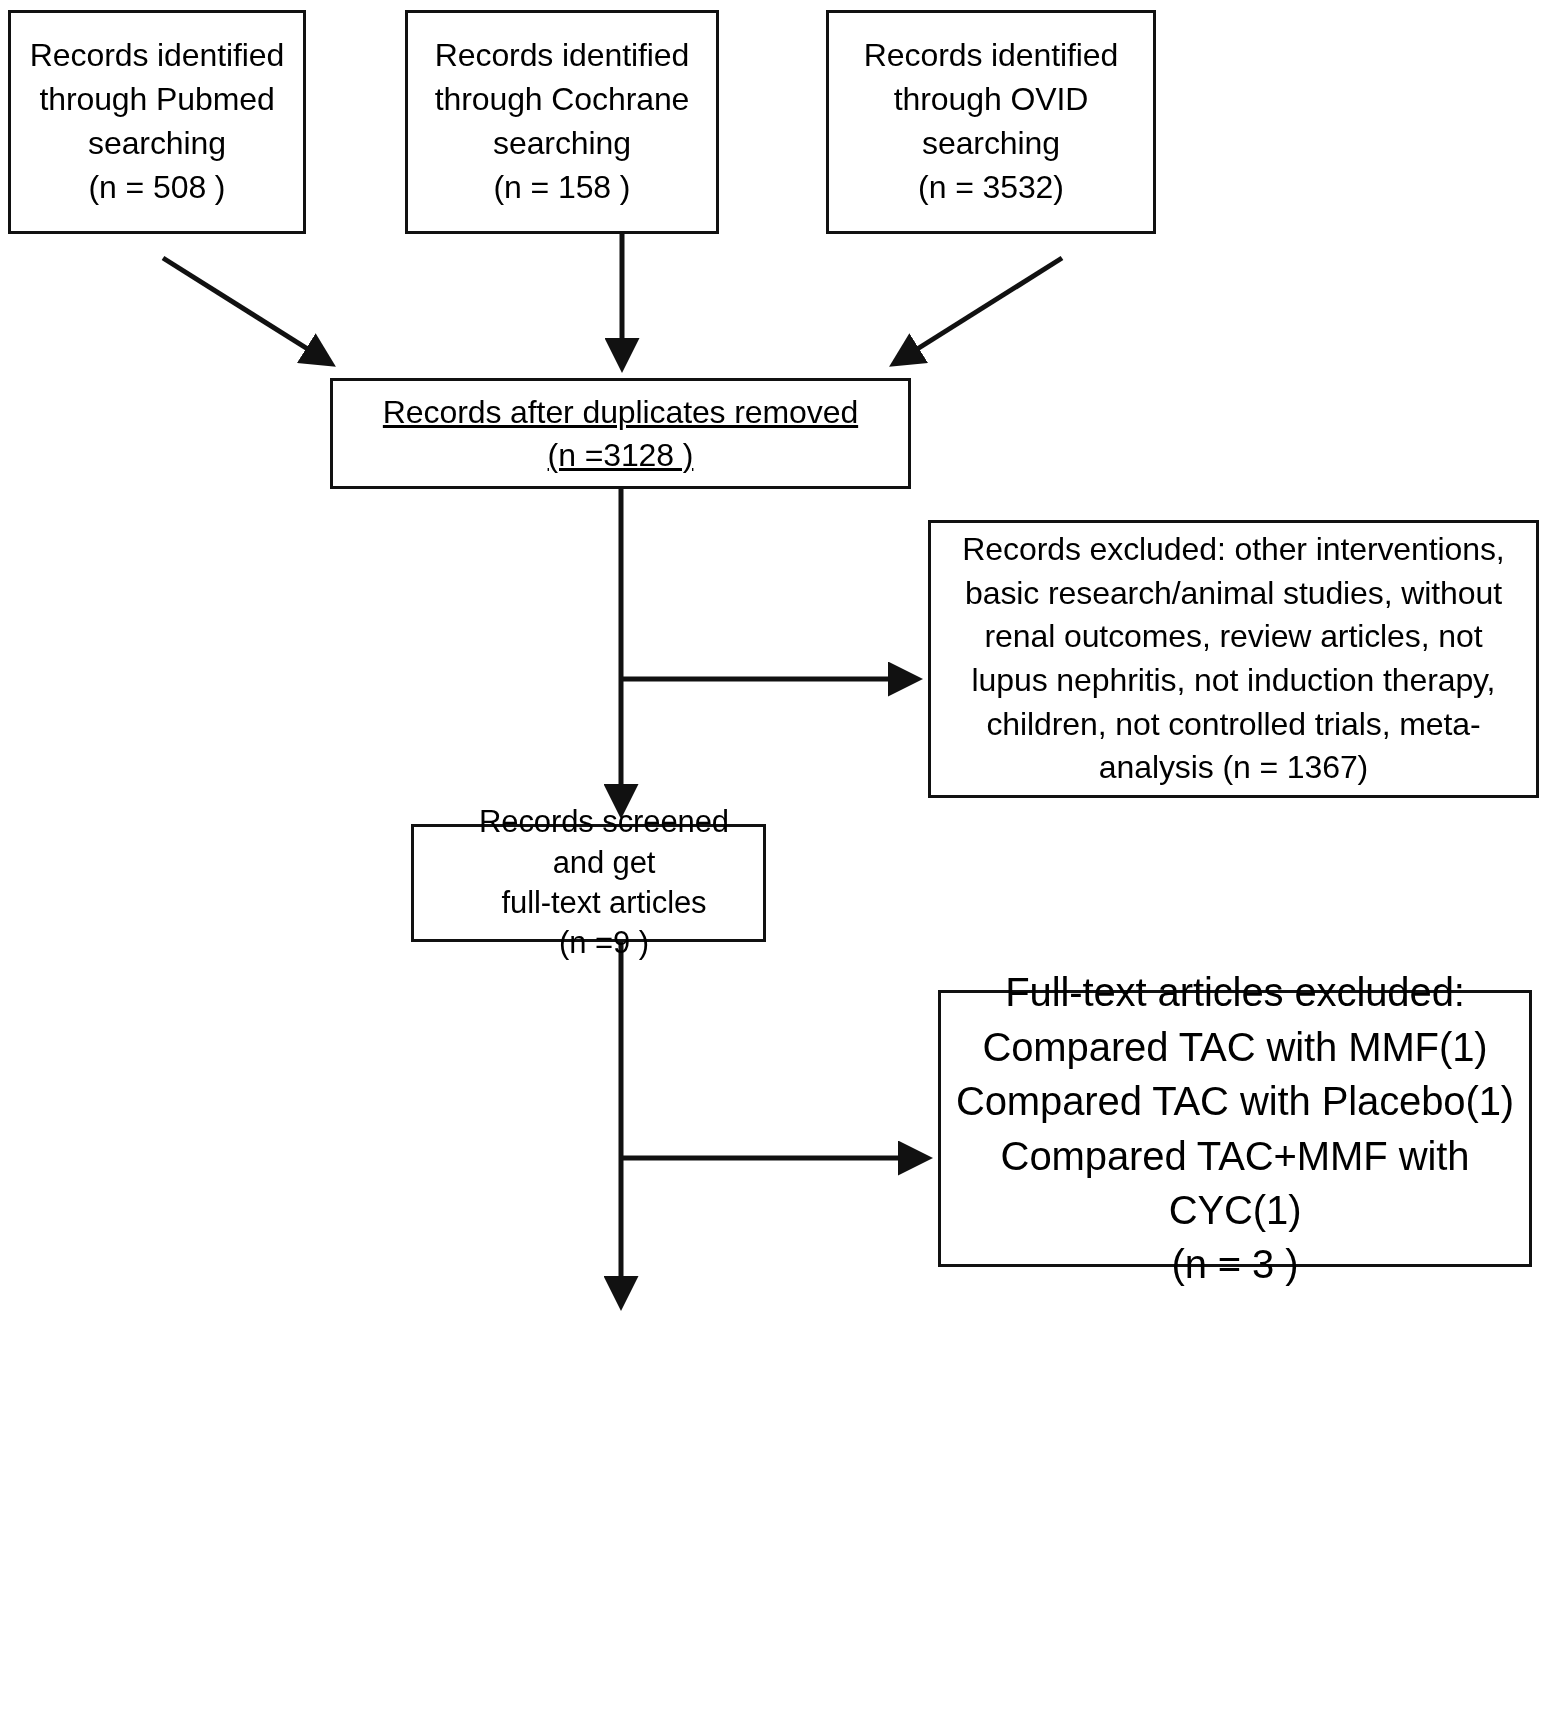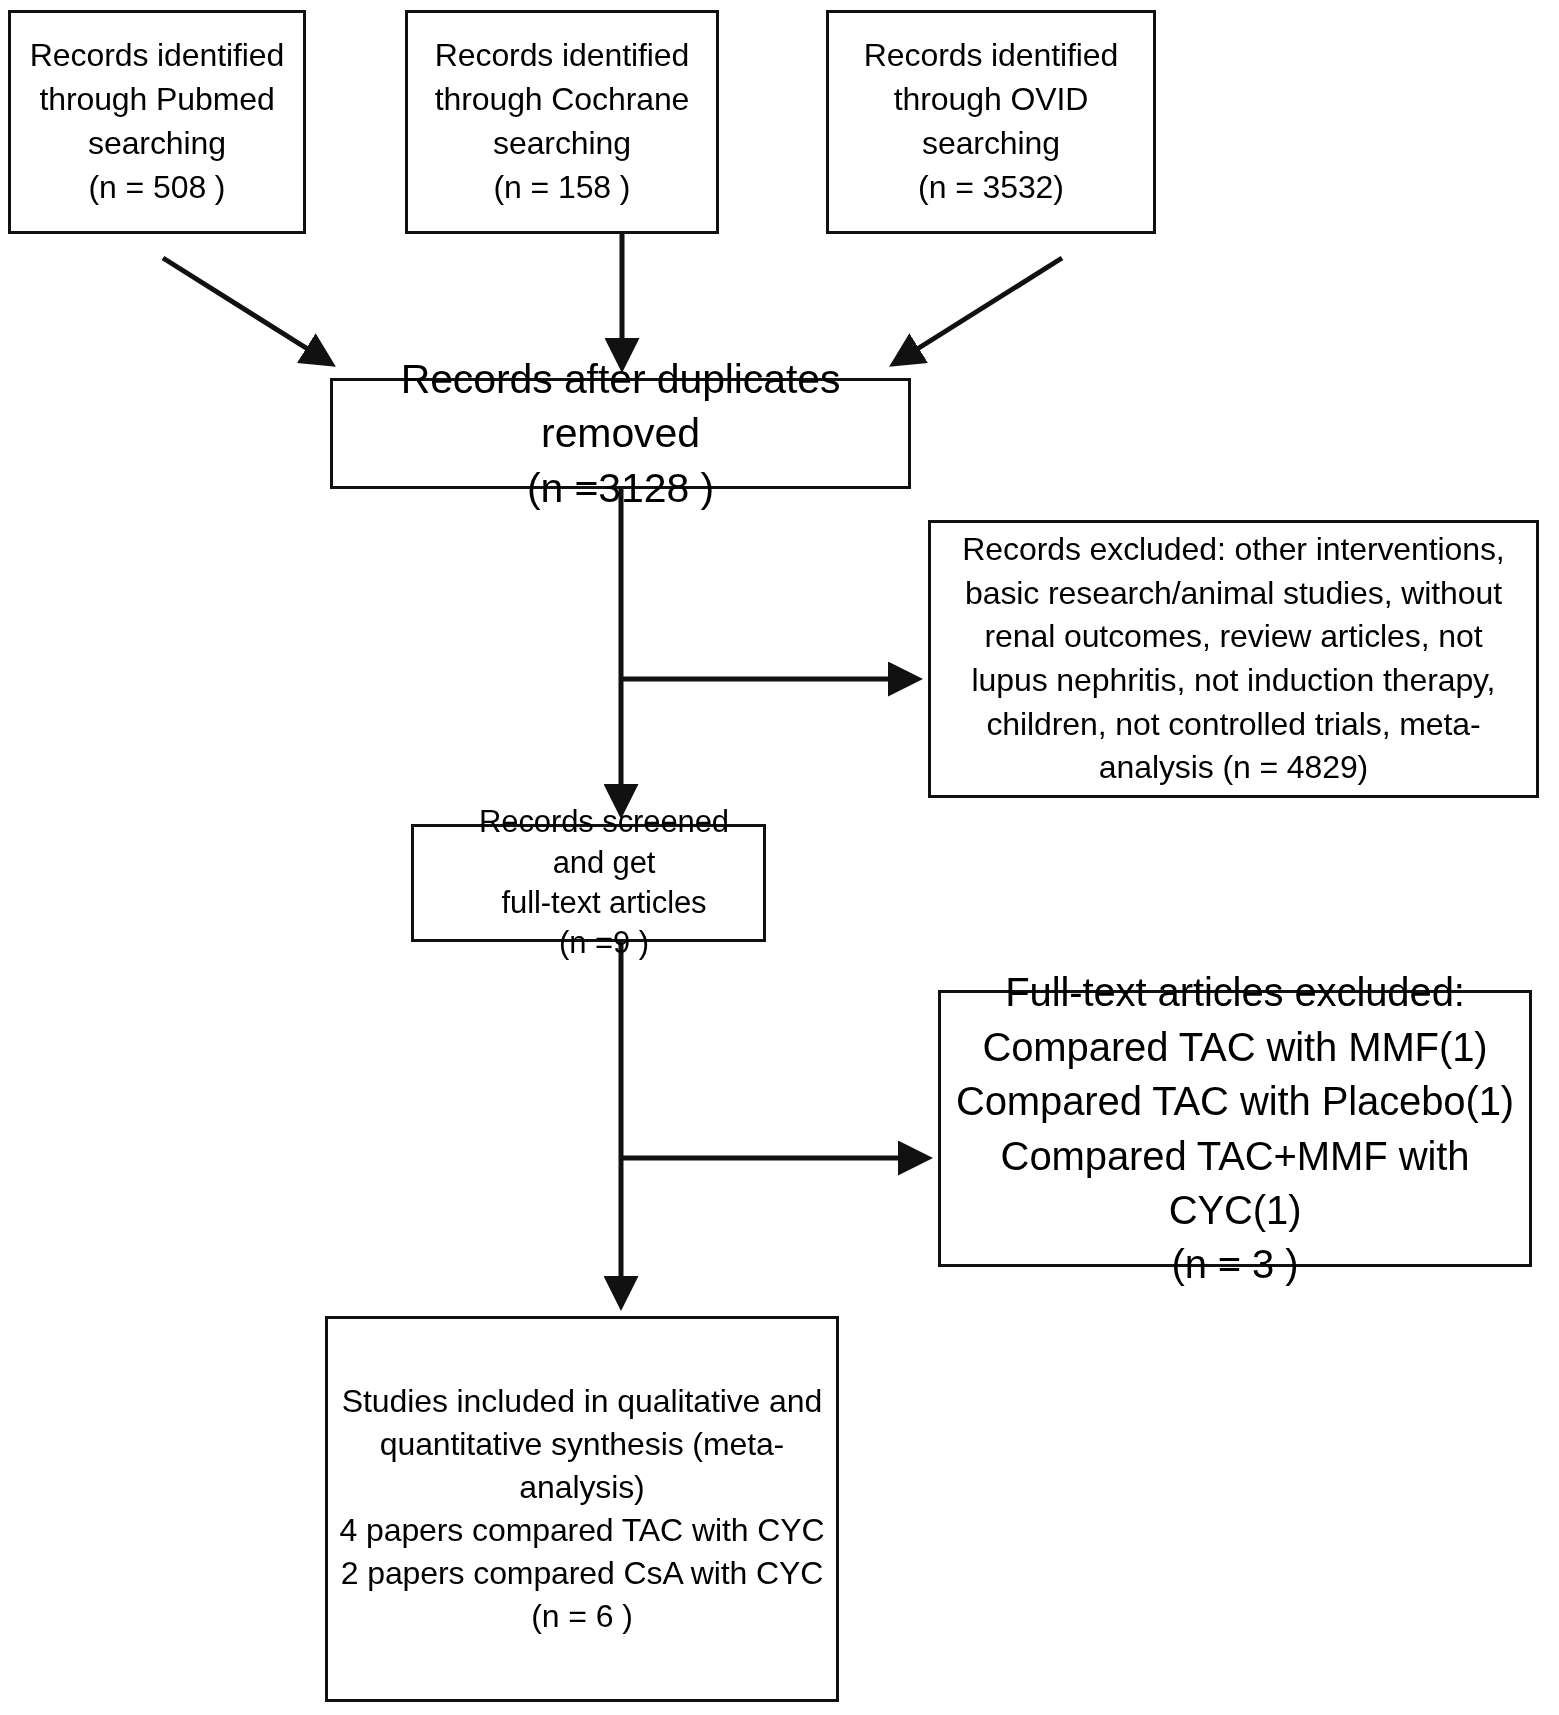--- a/index.html
+++ b/index.html
@@ -44,21 +44,21 @@
   #node-duplicates  { left: 330px; top: 378px;  width: 581px; height: 111px; }
   #node-rec-excl    { left: 928px; top: 520px;  width: 611px; height: 278px; }
   #node-screened    { left: 411px; top: 824px;  width: 355px; height: 118px; padding-left: 31px; }
   #node-ft-excl     { left: 938px; top: 990px;  width: 594px; height: 277px; }
   #node-included    { left: 325px; top: 1316px; width: 514px; height: 386px; }
 
   #node-pubmed .node-text,
   #node-cochrane .node-text,
   #node-ovid .node-text { font-size: 32px; line-height: 1.37; }
 
-  #node-duplicates .node-text { font-size: 41px; line-height: 1.32; }
+  #node-duplicates .node-text { font-size: 32px; line-height: 1.32; text-decoration: underline; }
   #node-rec-excl .node-text   { font-size: 32px; line-height: 1.36; padding: 0 16px; }
   #node-screened .node-text   { font-size: 31px; line-height: 1.30; }
   #node-ft-excl .node-text    { font-size: 40px; line-height: 1.36; }
   #node-included .node-text   { font-size: 32px; line-height: 1.34; }
 
   #edge-layer {
     position: absolute;
     left: 0; top: 0;
     width: 1559px;
     height: 1715px;
@@ -132,39 +132,31 @@
     <span class="node-text">Records after duplicates removed
 (n =3128 )</span>
   </div>
 
   <div class="node" id="node-rec-excl">
     <span class="node-text">Records excluded: other interventions,
 basic research/animal studies, without
 renal outcomes, review articles, not
 lupus nephritis, not induction therapy,
 children, not controlled trials, meta-
-analysis  (n =  4829)</span>
+analysis  (n =  1367)</span>
   </div>
 
   <div class="node" id="node-screened">
     <span class="node-text">Records screened and get
 full-text articles
 (n =9   )</span>
   </div>
 
   <div class="node" id="node-ft-excl">
     <span class="node-text">Full-text articles excluded:
 Compared TAC with MMF(1)
 Compared TAC with Placebo(1)
 Compared TAC+MMF with CYC(1)
 (n = 3  )</span>
   </div>
 
-  <div class="node" id="node-included">
-    <span class="node-text">Studies included in  qualitative and
-quantitative synthesis (meta-
-analysis)
-4 papers compared TAC with CYC
-2 papers compared CsA with CYC
-(n = 6  )</span>
-  </div>
 
 </div>
 
 </body></html>

